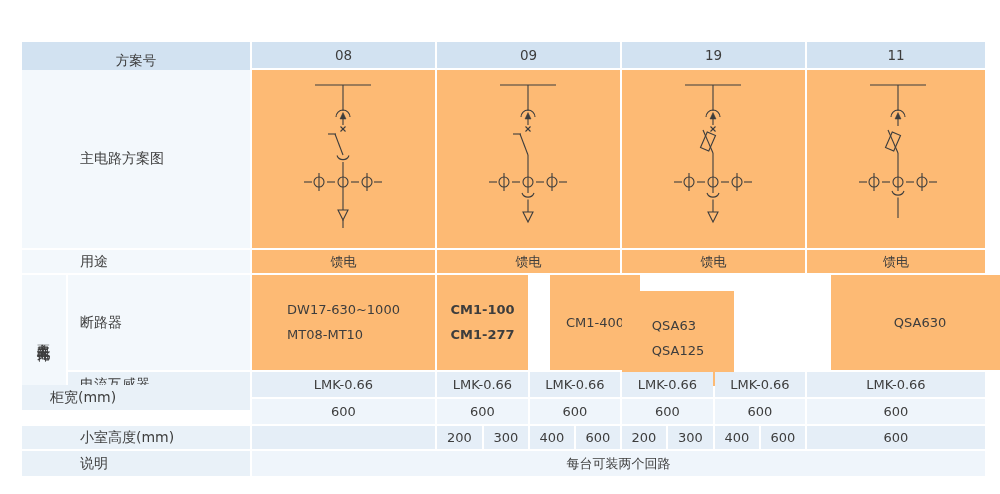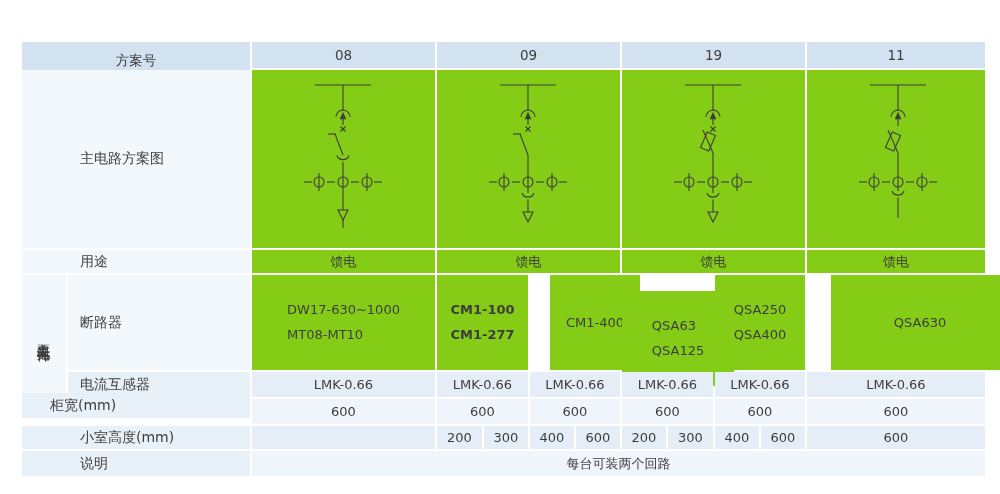--- a/index.html
+++ b/index.html
@@ -1,21 +1,21 @@
 <!DOCTYPE html>
 <html><head>
 <meta charset="utf-8">
 <style>
   html,body{margin:0;padding:0;background:#ffffff;}
   .page{position:relative;width:1000px;height:494px;background:#ffffff;
         font-family:"DejaVu Sans","Liberation Sans",sans-serif;color:#3d3d3d;overflow:hidden;}
   .cell{position:absolute;display:flex;align-items:center;justify-content:center;
         font-size:13px;box-sizing:border-box;}
   .hdr{background:#d2e2f1;font-size:13.5px;}
-  .data{background:#84cc16;}
+  .data{background:#fdba74;}
   .lab{background:#f3f8fc;justify-content:flex-start;padding-left:58px;font-size:14px;}
   .lab2{background:#f3f8fc;justify-content:flex-start;padding-left:12px;font-size:14px;}
   .alt{background:#e5eef7;}
   .lit{background:#eff5fb;}
   .lab-alt{justify-content:flex-start;padding-left:58px;font-size:14px;background:#e9f1f8;}
   .vert{background:#f3f8fc;writing-mode:vertical-lr;text-orientation:upright;
         letter-spacing:1px;font-size:13.5px;line-height:44px;}
   .lines{display:inline-block;text-align:left;line-height:1.85;}
   .semibold{font-weight:600;}
   svg.diag line,svg.diag path,svg.diag circle,svg.diag polygon.hollow,svg.diag rect{
@@ -161,37 +161,31 @@
       <span style="display:block">CM1-277</span>
     </div>
   </div>
   <div class="cell data" style="left:550px;top:275px;width:90px;height:95px;">CM1-400</div>
   <div class="cell data" style="left:622px;top:275px;width:112px;height:95px;margin-top:16px;">
     <div class="lines">
       <span style="display:block">QSA63</span>
       <span style="display:block">QSA125</span>
     </div>
   </div>
-  <div class="cell data" style="left:715px;top:275px;width:90px;height:95px;">
-    <div class="lines">
-      <span style="display:block">QSA250</span>
-      <span style="display:block">QSA400</span>
-    </div>
-  </div>
   <div class="cell data" style="left:807px;top:275px;width:178px;height:95px;margin-left:24px;">QSA630</div>
 
   <div class="cell lab2 alt" style="left:68px;top:372px;width:182px;height:25px;background:#e9f1f8;">电流互感器</div>
   <div class="cell alt" style="left:252px;top:372px;width:183px;height:25px;">LMK-0.66</div>
   <div class="cell alt" style="left:437px;top:372px;width:91px;height:25px;">LMK-0.66</div>
   <div class="cell alt" style="left:530px;top:372px;width:90px;height:25px;">LMK-0.66</div>
   <div class="cell alt" style="left:622px;top:372px;width:91px;height:25px;">LMK-0.66</div>
   <div class="cell alt" style="left:715px;top:372px;width:90px;height:25px;">LMK-0.66</div>
   <div class="cell alt" style="left:807px;top:372px;width:178px;height:25px;">LMK-0.66</div>
 
-  <div class="cell lab-alt lit" style="left:22px;top:393px;width:228px;height:25px;padding-left:28px;">柜宽(mm)</div>
+  <div class="cell lab-alt lit" style="left:22px;top:385px;width:228px;height:25px;padding-left:28px;">柜宽(mm)</div>
   <div class="cell lit" style="left:252px;top:399px;width:183px;height:25px;">600</div>
   <div class="cell lit" style="left:437px;top:399px;width:91px;height:25px;">600</div>
   <div class="cell lit" style="left:530px;top:399px;width:90px;height:25px;">600</div>
   <div class="cell lit" style="left:622px;top:399px;width:91px;height:25px;">600</div>
   <div class="cell lit" style="left:715px;top:399px;width:90px;height:25px;">600</div>
   <div class="cell lit" style="left:807px;top:399px;width:178px;height:25px;">600</div>
 
   <div class="cell lab-alt alt" style="left:22px;top:426px;width:228px;height:23px;">小室高度(mm)</div>
   <div class="cell alt" style="left:252px;top:426px;width:183px;height:23px;"></div>
   <div class="cell alt" style="left:437px;top:426px;width:45px;height:23px;">200</div>

